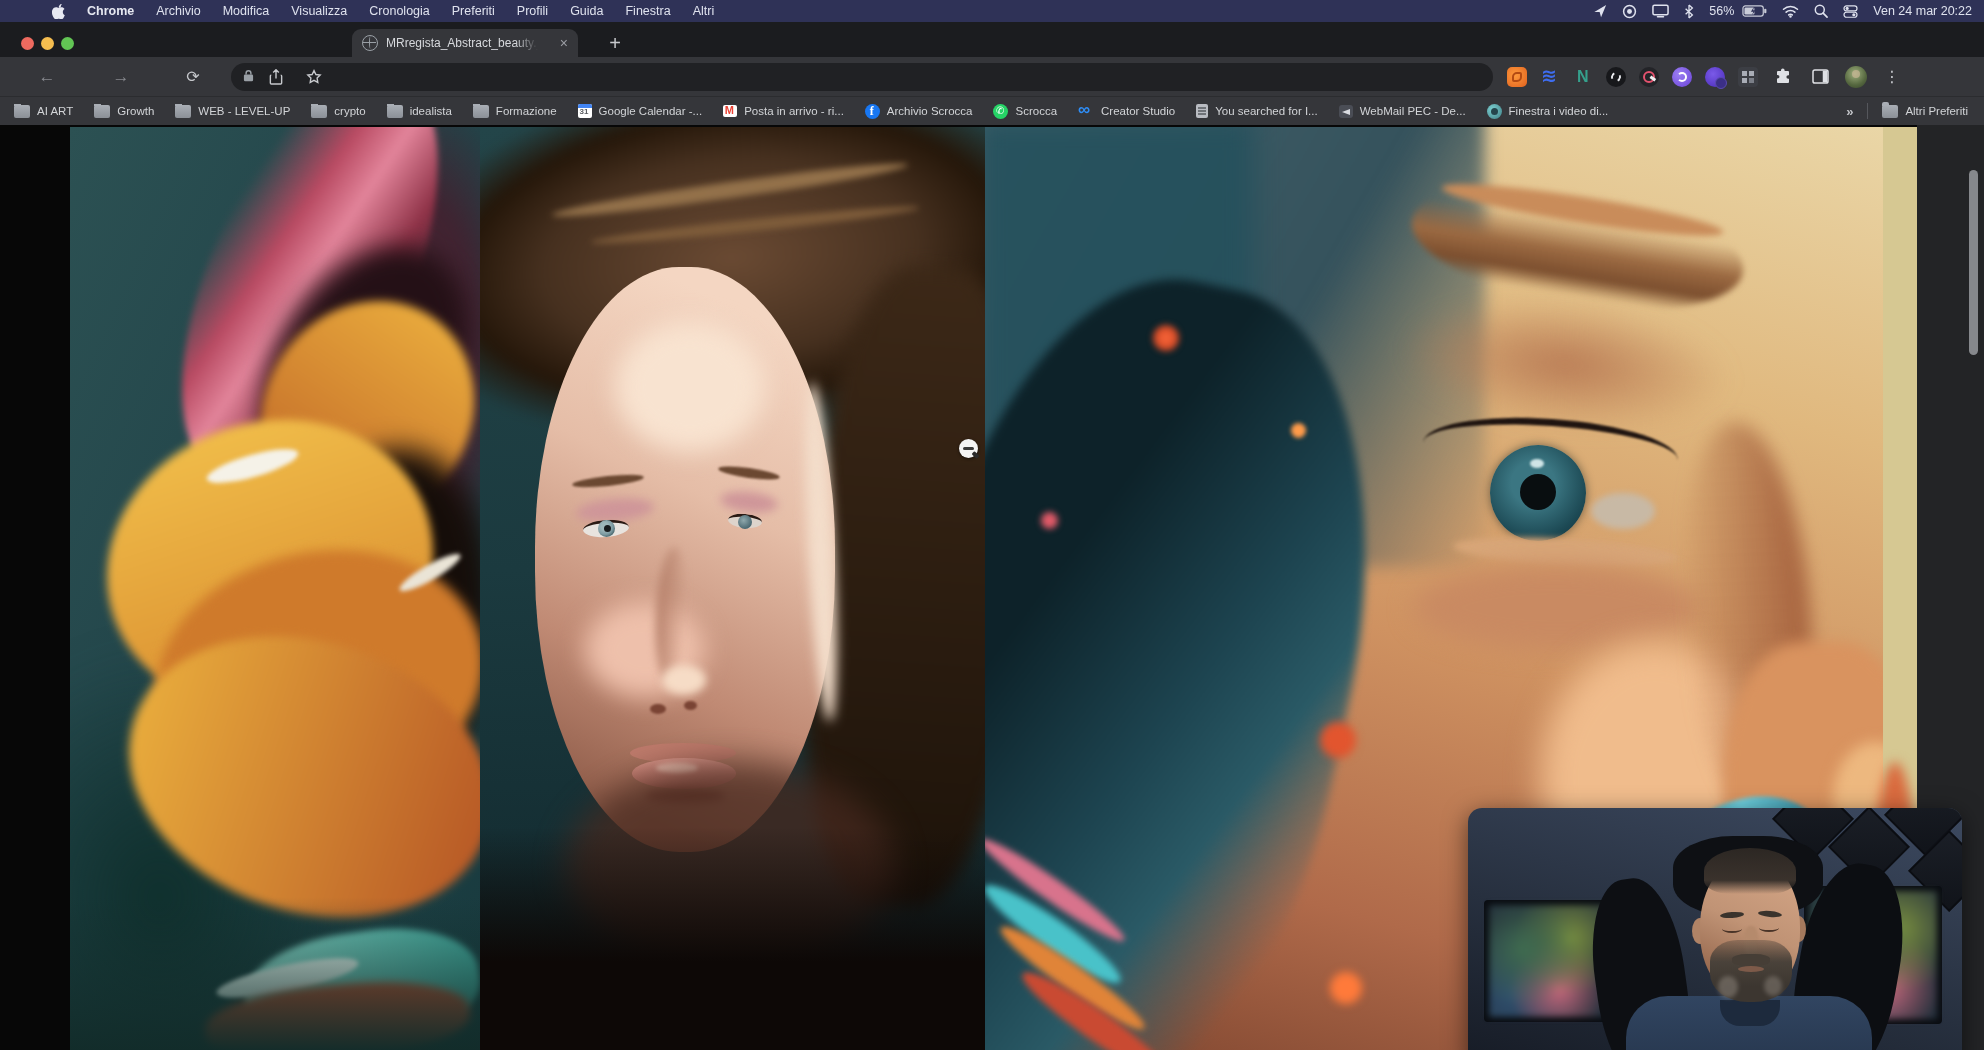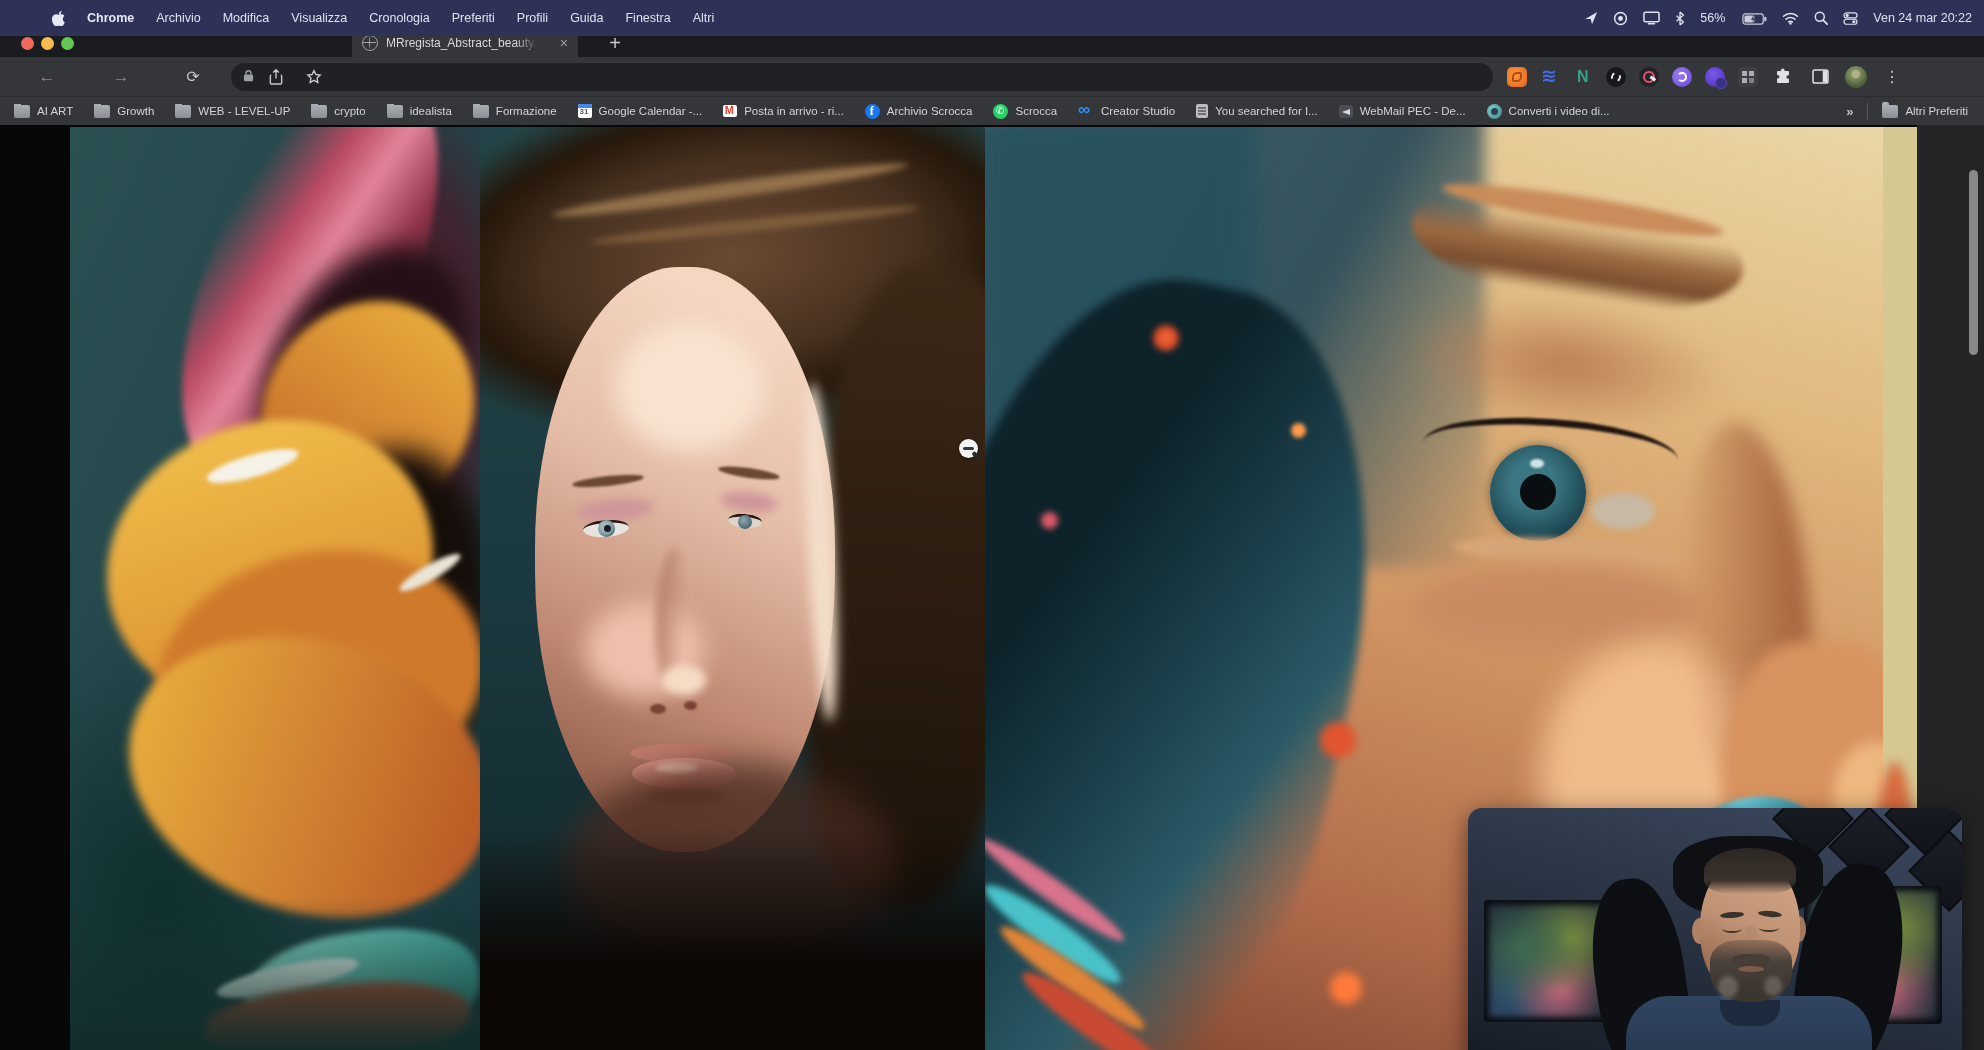--- a/index.html
+++ b/index.html
@@ -1,30 +1,30 @@
 <!DOCTYPE html>
 <html><head>
 <meta charset="utf-8">
 <style>
   *{margin:0;padding:0;box-sizing:border-box}
   html,body{width:1984px;height:1050px;overflow:hidden;background:#000;
     font-family:"Liberation Sans","DejaVu Sans",sans-serif;-webkit-font-smoothing:antialiased}
   #screen{position:relative;width:1984px;height:1050px;overflow:hidden;background:#0a0a0a}
 
   
-  .menubar{position:absolute;left:0;top:0;width:100%;height:36px;background:#2f3257;
+  .menubar{position:absolute;left:0;top:0;width:100%;height:22px;background:#2f3257;
     display:flex;align-items:center;color:#e7e9f2;font-size:12.5px;z-index:50}
   .mb-left{display:flex;align-items:center;gap:22px;padding-left:52px}
   .mb-apple svg{display:block}
   .mb-app{font-weight:700}
   .mb-items{display:flex;gap:22px}
   .mb-item{font-weight:500;color:#dfe2ee}
   .mb-right{margin-left:auto;display:flex;align-items:center;gap:15px;padding-right:12px;color:#dfe2ee}
   .mb-right svg{display:block}
-  .mb-batt-wrap{display:flex;align-items:flex-end;gap:17px}
+  .mb-batt-wrap{display:flex;align-items:center;gap:8px}
   .mb-clock{font-size:12.5px;font-weight:500;white-space:nowrap}
 
   
   .browser{position:absolute;left:0;top:22px;width:1984px;height:1028px;background:#1b1c1f}
 
   
   .tabstrip{position:absolute;left:0;top:0;width:100%;height:35px;background:#1b1c1f}
   .lights{position:absolute;left:21px;top:15px;display:flex;gap:7px}
   .light{width:13px;height:13px;border-radius:50%}
   .light.r{background:#ee6a5f}.light.y{background:#f5bd4f}.light.g{background:#62c554}
@@ -482,21 +482,21 @@
           <span class="bm-item">
             <span class="bm-icon" data-icon="page"></span>
             <span>You searched for I...</span>
           </span>
           <span class="bm-item">
             <span class="bm-icon" data-icon="webmail"></span>
             <span>WebMail PEC - De...</span>
           </span>
           <span class="bm-item">
             <span class="bm-icon" data-icon="video"></span>
-            <span>Converti i video di...</span>
+            <span>Finestra i video di...</span>
           </span>
         </div>
       <div class="bm-right">
         <span class="bm-chevrons">»</span>
         <span class="bm-divider"></span>
         <span class="bm-item">
           <span class="bm-icon" data-icon="folder"></span>
           <span>Altri Preferiti</span>
         </span>
       </div>

